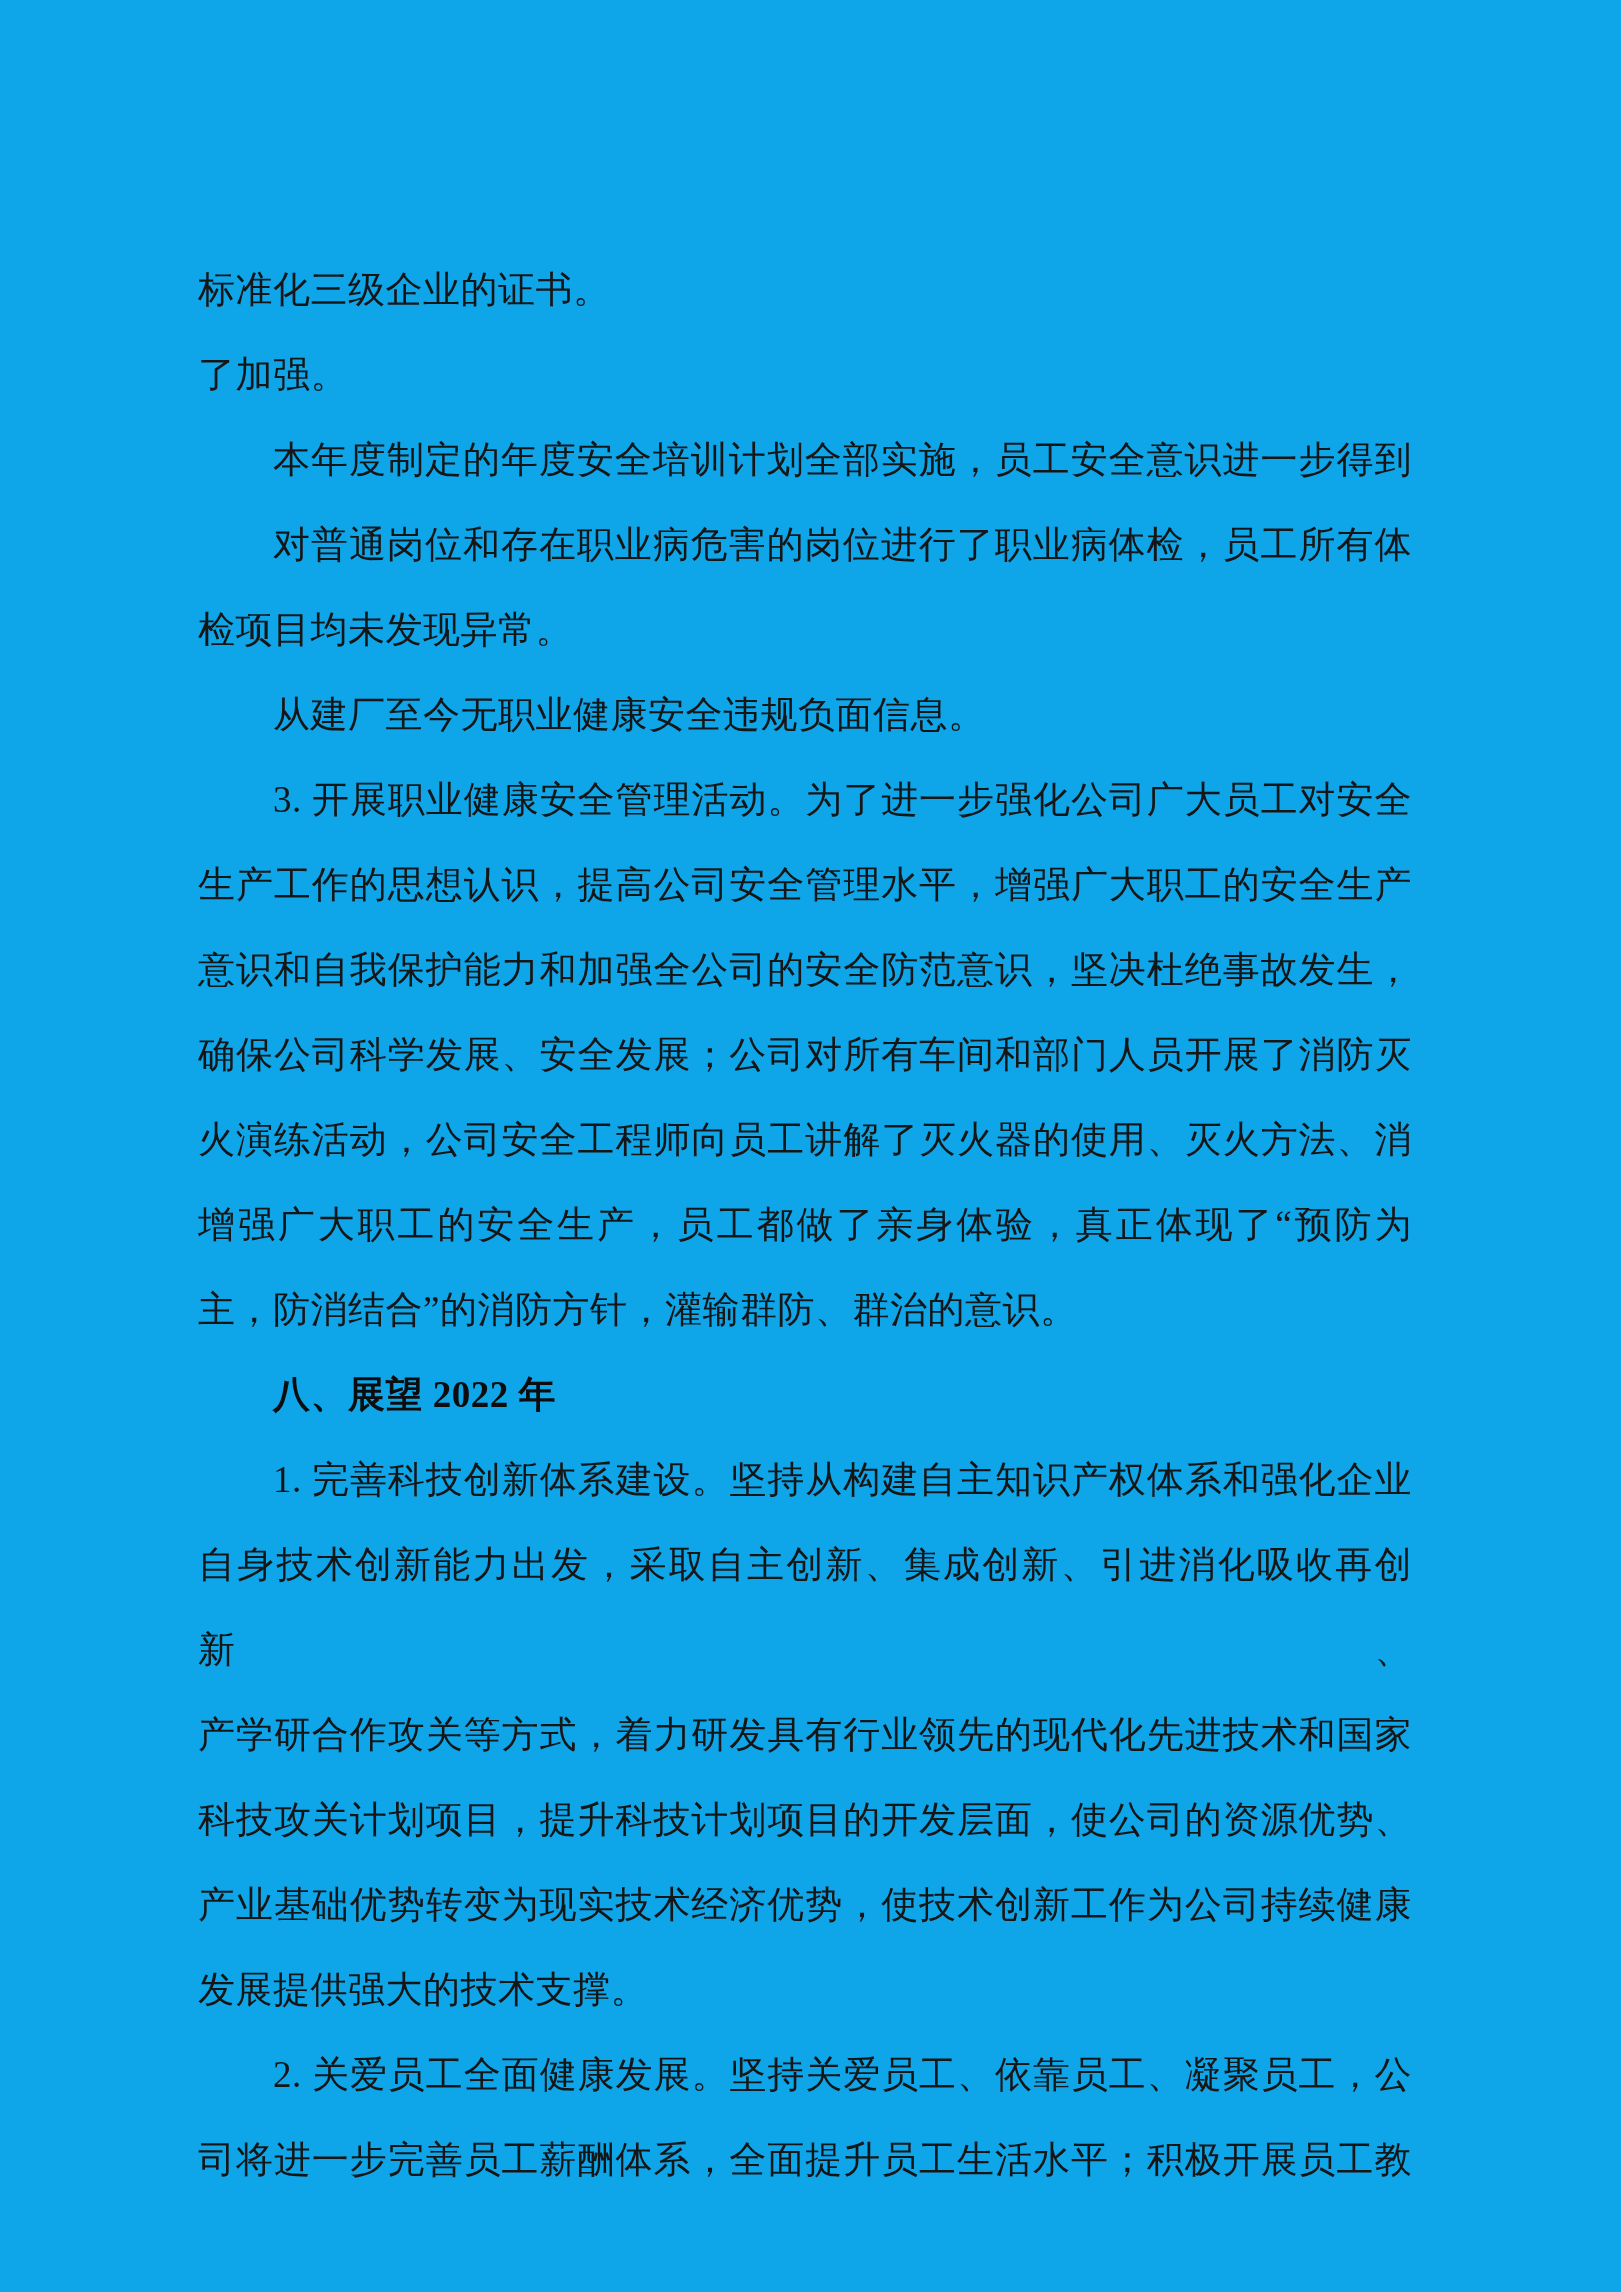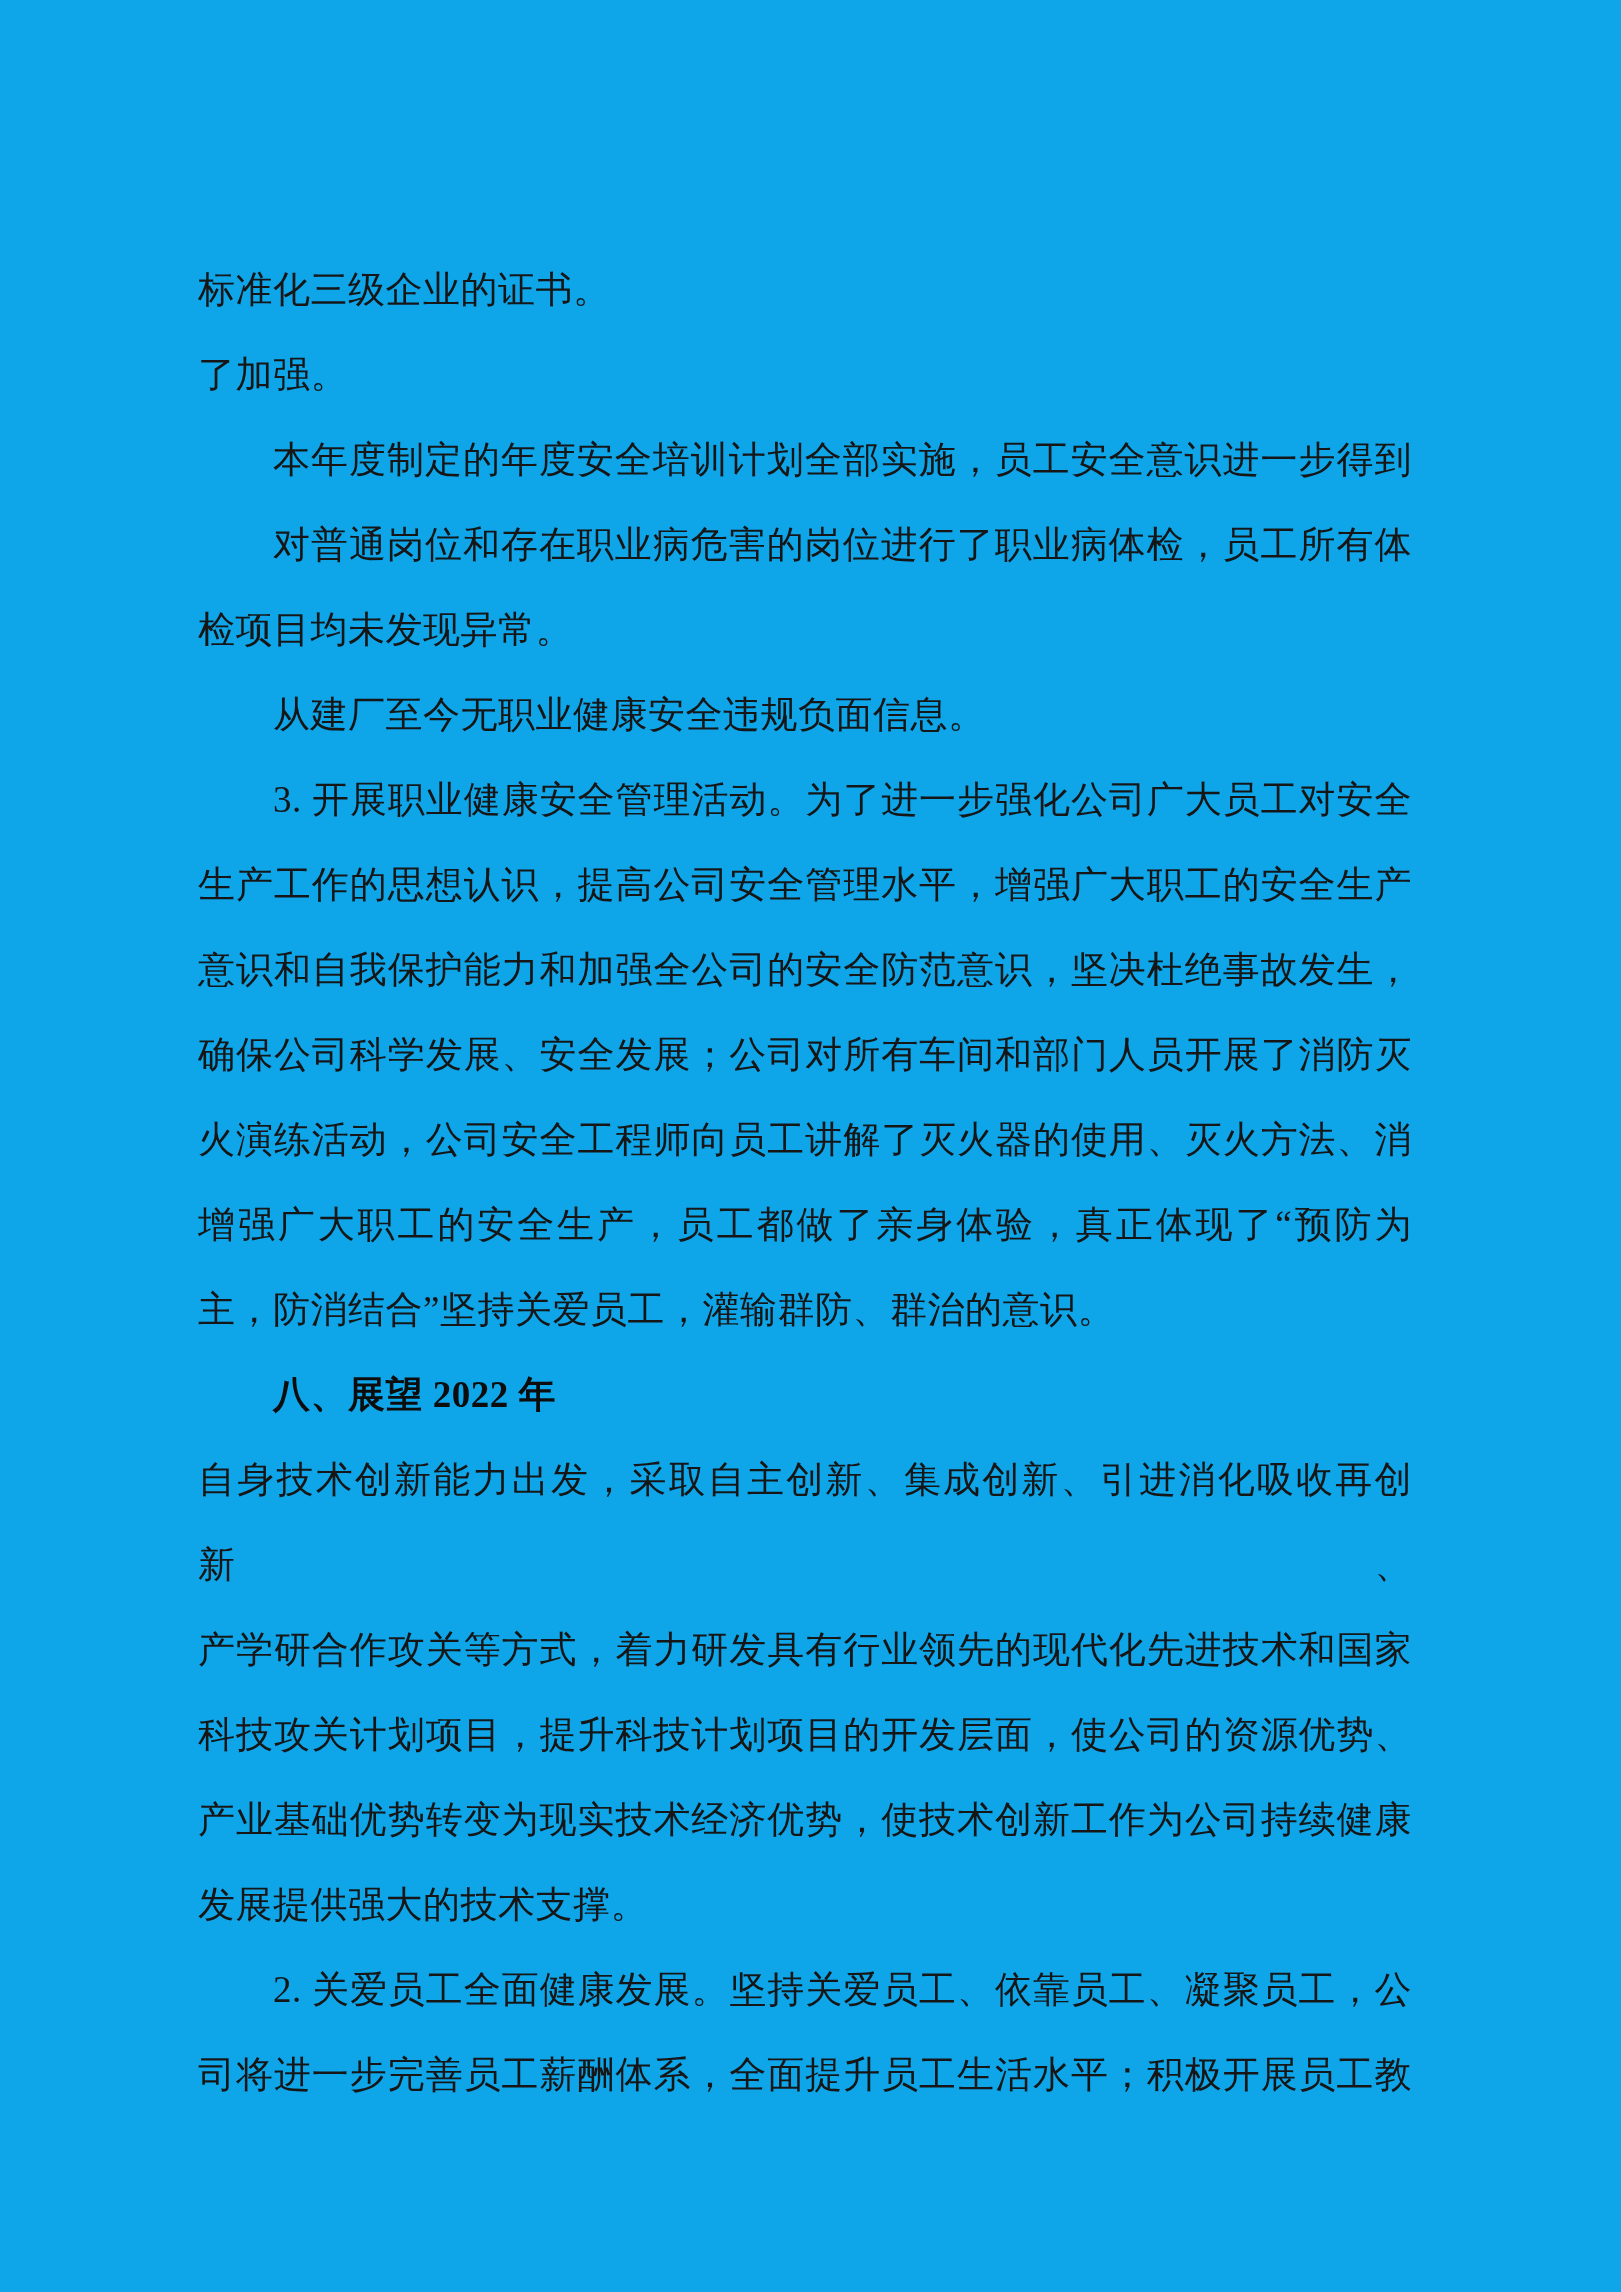--- a/index.html
+++ b/index.html
@@ -81,28 +81,29 @@
       <div class="line first end">从建厂至今无职业健康安全违规负面信息。</div>
     </div>
 
     <div class="para">
       <div class="line first fill">3. 开展职业健康安全管理活动。为了进一步强化公司广大员工对安全</div>
       <div class="line cont fill">生产工作的思想认识，提高公司安全管理水平，增强广大职工的安全生产</div>
       <div class="line cont fill">意识和自我保护能力和加强全公司的安全防范意识，坚决杜绝事故发生，</div>
       <div class="line cont fill">确保公司科学发展、安全发展；公司对所有车间和部门人员开展了消防灭</div>
       <div class="line cont fill">火演练活动，公司安全工程师向员工讲解了灭火器的使用、灭火方法、消</div>
       <div class="line cont fill">增强广大职工的安全生产，员工都做了亲身体验，真正体现了“预防为</div>
-      <div class="line cont end">主，防消结合”坚持关爱员工，灌输群防、群治的意识。</div>
+      <div class="line cont end">主，防消结合”的消防方针，灌输群防、群治的意识。</div>
     </div>
 
     <div class="para">
       <div class="line first end heading">八、展望 2022 年</div>
     </div>
 
     <div class="para">
+      <div class="line first fill">1. 完善科技创新体系建设。坚持从构建自主知识产权体系和强化企业</div>
       <div class="line cont fill">自身技术创新能力出发，采取自主创新、集成创新、引进消化吸收再创新、</div>
       <div class="line cont fill">产学研合作攻关等方式，着力研发具有行业领先的现代化先进技术和国家</div>
       <div class="line cont fill">科技攻关计划项目，提升科技计划项目的开发层面，使公司的资源优势、</div>
       <div class="line cont fill">产业基础优势转变为现实技术经济优势，使技术创新工作为公司持续健康</div>
       <div class="line cont end">发展提供强大的技术支撑。</div>
     </div>
 
     <div class="para">
       <div class="line first fill">2. 关爱员工全面健康发展。坚持关爱员工、依靠员工、凝聚员工，公</div>
       <div class="line cont fill">司将进一步完善员工薪酬体系，全面提升员工生活水平；积极开展员工教</div>

